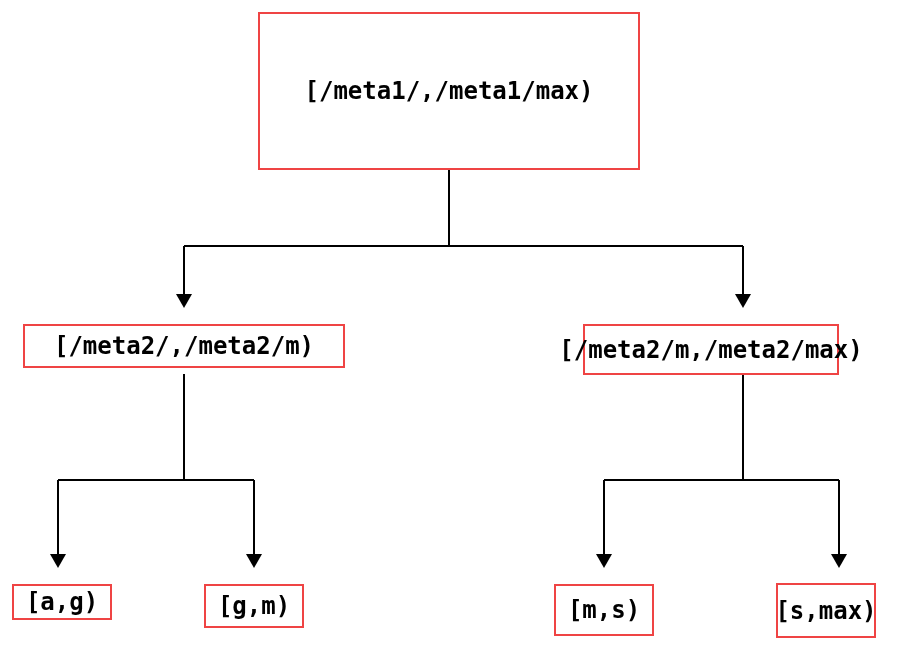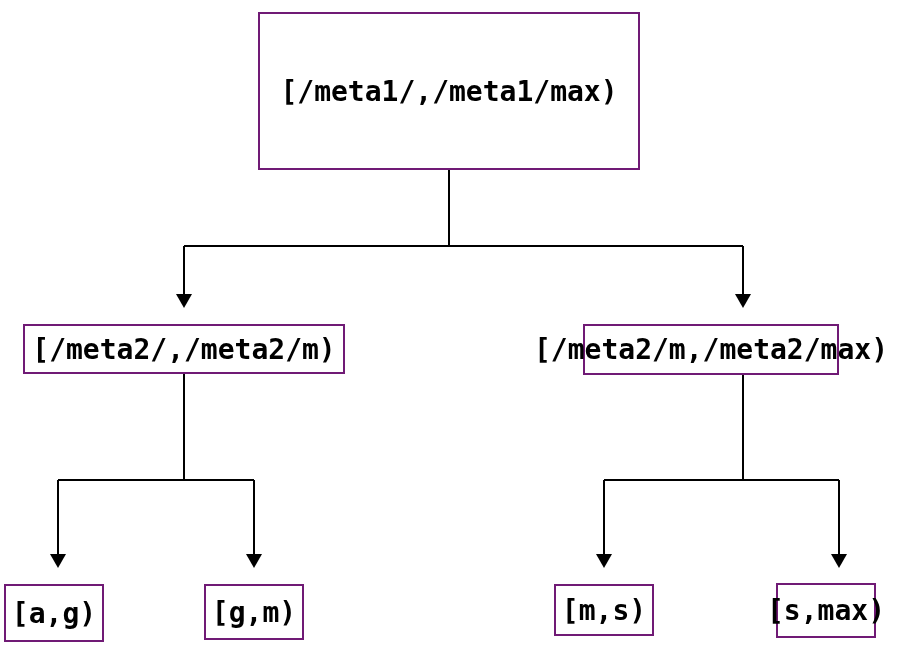--- a/index.html
+++ b/index.html
@@ -18,35 +18,35 @@
   .edges {
     position: absolute;
     left: 0;
     top: 0;
     width: 912px;
     height: 652px;
   }
   .node {
     position: absolute;
     box-sizing: border-box;
-    border: 2px solid #701a75;
+    border: 2px solid #ef4444;
     background: #ffffff;
     display: flex;
     align-items: center;
     justify-content: center;
     font-weight: bold;
-    font-size: 28px;
+    font-size: 24px;
     color: #000000;
     white-space: nowrap;
   }
   .node-root      { left: 258px; top: 12px;  width: 382px; height: 158px; }
-  .node-l2-left   { left: 23px;  top: 324px; width: 322px; height: 50px; }
+  .node-l2-left   { left: 23px;  top: 324px; width: 322px; height: 44px; }
   .node-l2-right  { left: 583px; top: 324px; width: 256px; height: 51px; }
-  .node-leaf-ag   { left: 4px;   top: 584px; width: 100px; height: 58px; }
-  .node-leaf-gm   { left: 204px; top: 584px; width: 100px; height: 56px; }
+  .node-leaf-ag   { left: 12px;   top: 584px; width: 100px; height: 36px; }
+  .node-leaf-gm   { left: 204px; top: 584px; width: 100px; height: 44px; }
   .node-leaf-ms   { left: 554px; top: 584px; width: 100px; height: 52px; text-align: right; }
   .node-leaf-smax { left: 776px; top: 583px; width: 100px; height: 55px; }
 </style>
 </head>
 <body>
 
 <div class="diagram">
 
   <svg class="edges" viewBox="0 0 912 652" xmlns="http://www.w3.org/2000/svg">
     <g stroke="#000000" stroke-width="2" fill="none">

